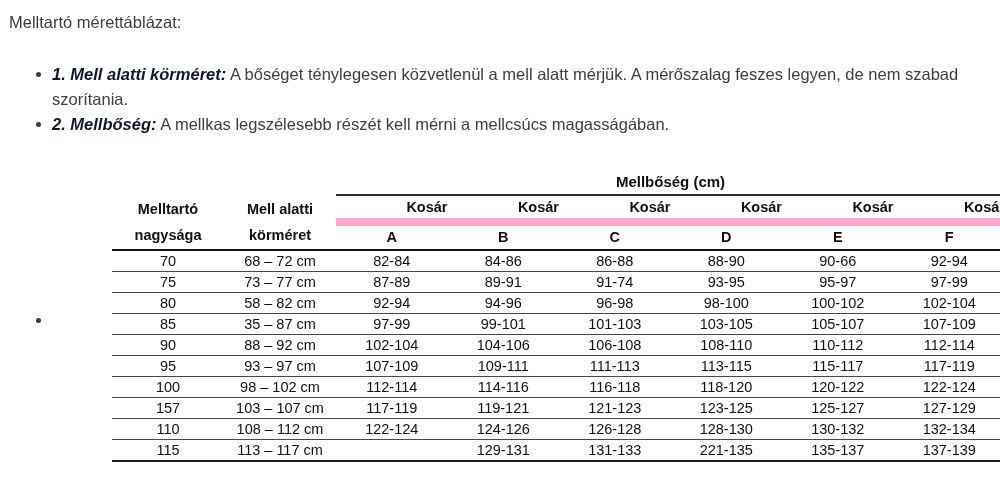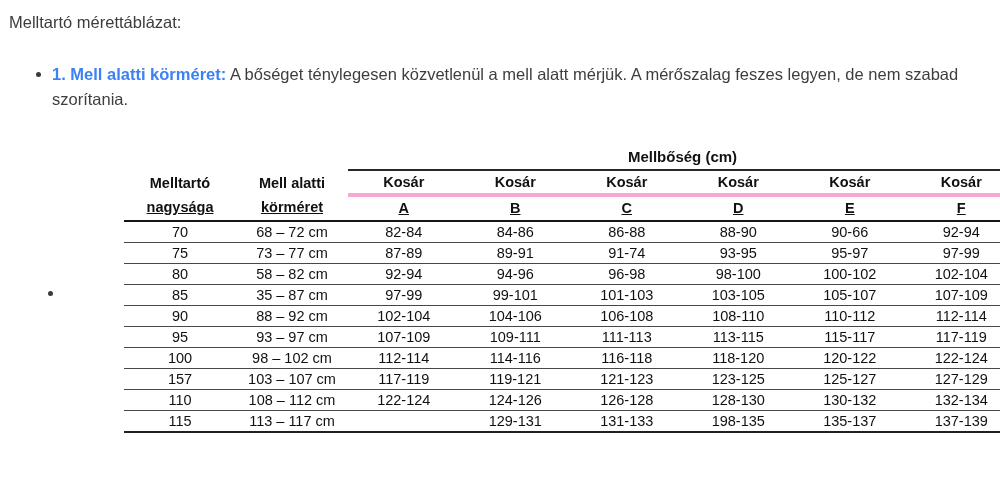--- a/index.html
+++ b/index.html
@@ -21,29 +21,29 @@
 
   ul.intro { list-style: none; margin-top: 29px; }
   ul.intro > li {
     position: relative;
     padding-left: 52px;
     font-size: 16.5px;
     line-height: 25px;
     color: #3e3e3e;
     max-width: 990px;
   }
-  ul.intro > li .lead { font-weight: bold; color: #3b82f6; }
+  ul.intro > li .lead { font-weight: bold; color: #0f172a; font-style: italic; }
   .bullet-dot {
     position: absolute;
     left: 36px; top: 10px;
     width: 5px; height: 5px;
     border-radius: 50%;
     background: #3a3a3a;
   }
-  li.table-item { margin-top: 34px; padding-left: 0; margin-left: 12px; }
+  li.table-item { margin-top: 34px; padding-left: 0; }
   li.table-item .bullet-dot { top: 50%; margin-top: 1px; }
 
   .table-wrap { margin-left: 60px; width: 893px; }
   table.size-table {
     width: 893px;
     border-collapse: collapse;
     table-layout: fixed;
     color: #111111;
   }
   table.size-table td {
@@ -55,36 +55,40 @@
     overflow: hidden;
     white-space: nowrap;
   }
   tr.h1 td { border: none; padding: 3px 0 4px; }
   tr.h1 td.grp {
     font-weight: bold;
     font-size: 15px;
     border-bottom: 2px solid #282828;
   }
   tr.h2 td { font-weight: bold; padding: 3px 0; }
-  tr.h2 td.kosar { border-bottom: 4px solid #f9a8d4; }
-  tr.h3 td { font-weight: bold; padding: 3px 0 4px; border-bottom: 2.5px solid #151515; text-decoration: underline; }
+  tr.h2 td.kosar { border-bottom: 8px solid #f9a8d4; text-align: right; }
+  tr.h3 td { font-weight: bold; padding: 3px 0 4px; border-bottom: 2.5px solid #151515; }
   tbody td { border-bottom: 1.5px solid #474747; height: 21px; }
   tbody tr:last-child td { border-bottom: 2px solid #202020; }
 </style>
 </head>
 <body>
 
 <div class="page">
 
   <div class="page-title">Melltartó mérettáblázat:</div>
 
   <ul class="intro">
     <li>
       <span class="bullet-dot"></span>
       <span class="lead">1. Mell alatti körméret:</span><span> A bőséget ténylegesen közvetlenül a mell alatt mérjük. A mérőszalag feszes legyen, de nem szabad szorítania.</span>
+    </li>
+    <li>
+      <span class="bullet-dot"></span>
+      <span class="lead">2. Mellbőség:</span><span> A mellkas legszélesebb részét kell mérni a mellcsúcs magasságában.</span>
     </li>
 
     <li class="table-item">
       <span class="bullet-dot"></span>
       <div class="table-wrap">
         <table class="size-table">
           <colgroup>
             <col style="width:112px">
               <col style="width:112px">
             <col>
@@ -210,21 +214,21 @@
                 <td>128-130</td>
                 <td>130-132</td>
                 <td>132-134</td>
               </tr>
               <tr>
                 <td>115</td>
                 <td>113 – 117 cm</td>
                 <td></td>
                 <td>129-131</td>
                 <td>131-133</td>
-                <td>198-135</td>
+                <td>221-135</td>
                 <td>135-137</td>
                 <td>137-139</td>
               </tr>
             </tbody>
         </table>
       </div>
     </li>
   </ul>
 
 </div>

